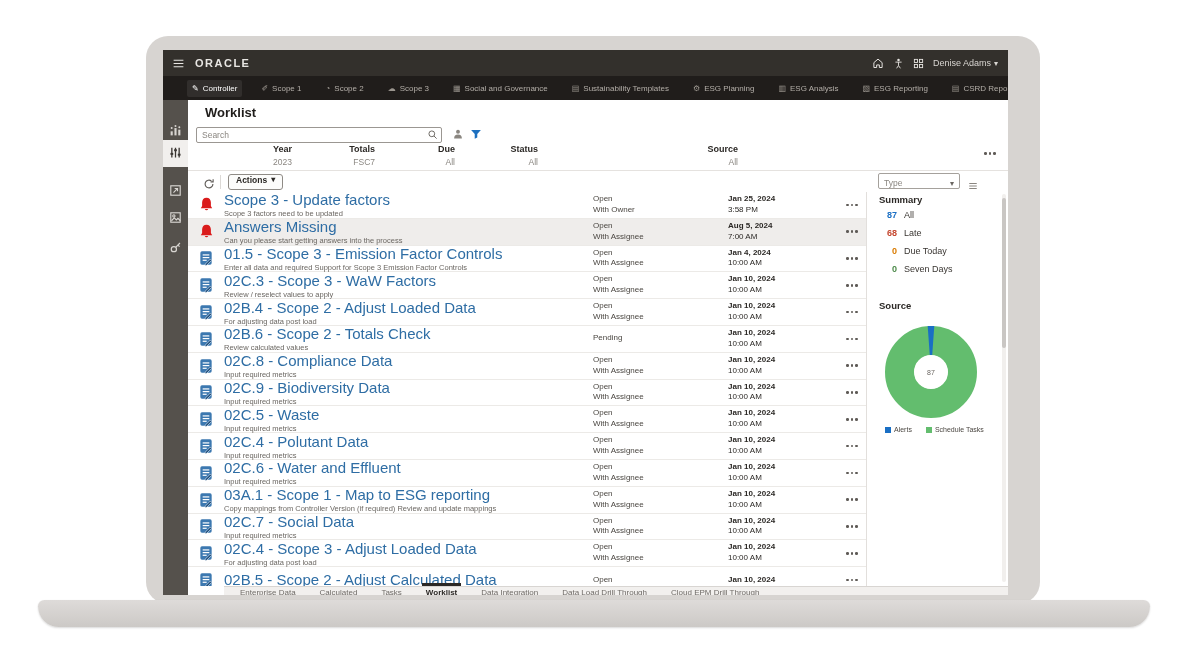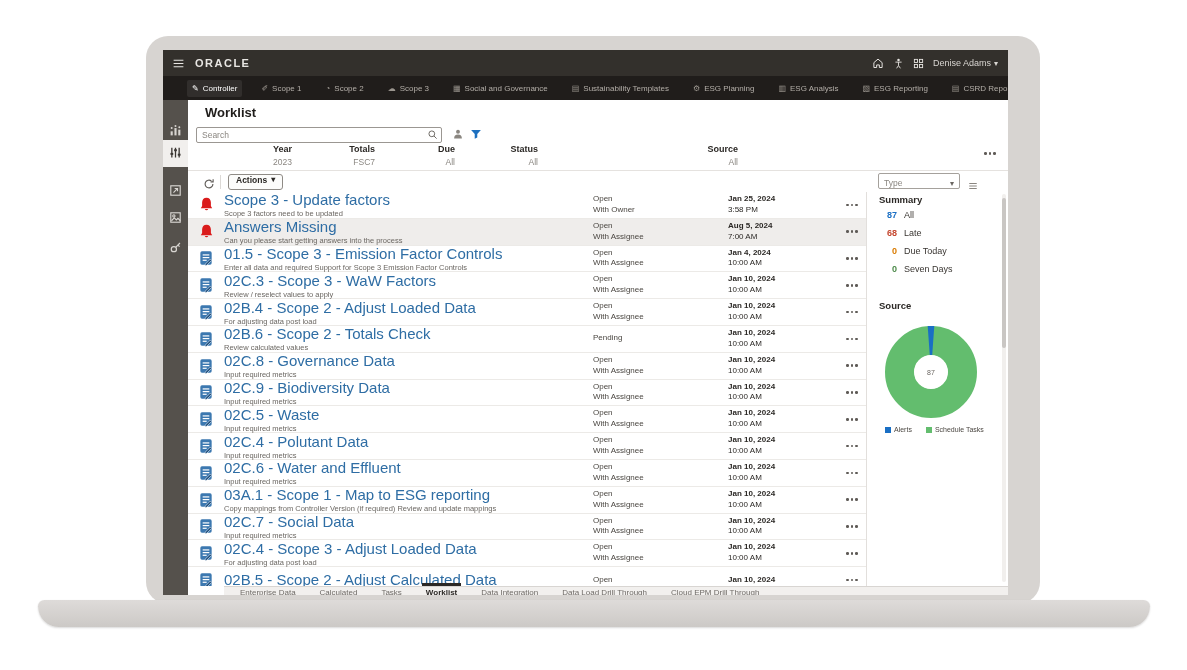--- a/index.html
+++ b/index.html
@@ -493,21 +493,21 @@
                 <span class="row-icon">
                   <svg viewBox="0 0 24 24" width="16" height="16">
                     <rect x="3.5" y="2" width="17" height="20" rx="2.5" fill="#3c78b0"></rect>
                     <rect x="7" y="6.5" width="10" height="1.8" fill="#fff"></rect>
                     <rect x="7" y="10.5" width="10" height="1.8" fill="#fff"></rect>
                     <rect x="7" y="14.5" width="6" height="1.8" fill="#fff"></rect>
                     <path d="M11 21l7.5-7.5 2 2L13 23l-2.6.5z" fill="#1e4e7d" stroke="#fff" stroke-width="0.8"></path>
                   </svg>
                 </span>
                 <div class="row-text">
-                  <div class="row-title">02C.8 - Governance Data</div>
+                  <div class="row-title">02C.8 - Compliance Data</div>
                   <div class="row-sub">Input required metrics</div>
                 </div>
                 <div class="row-status">
                   <div>Open</div>
                   <div>With Assignee</div>
                 </div>
                 <div class="row-date">
                   <div class="d">Jan 10, 2024</div>
                   <div>10:00 AM</div>
                 </div>

